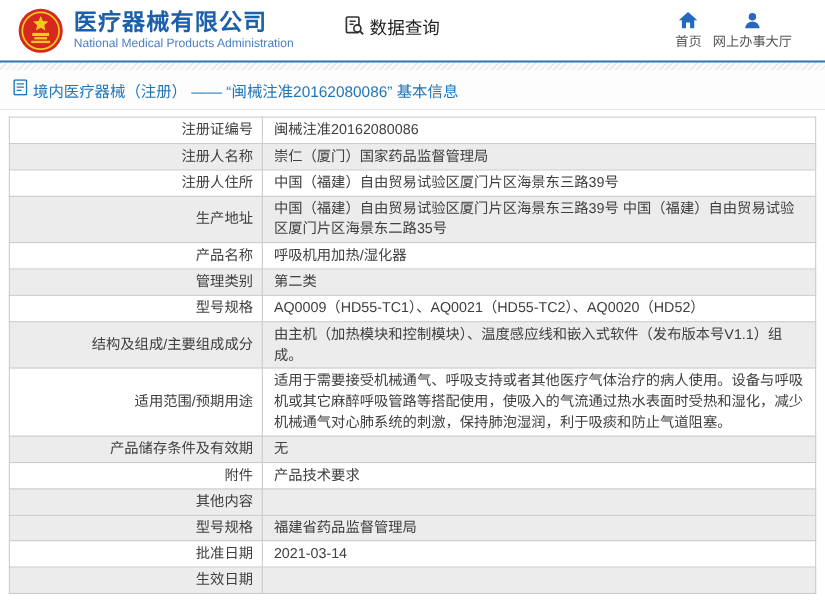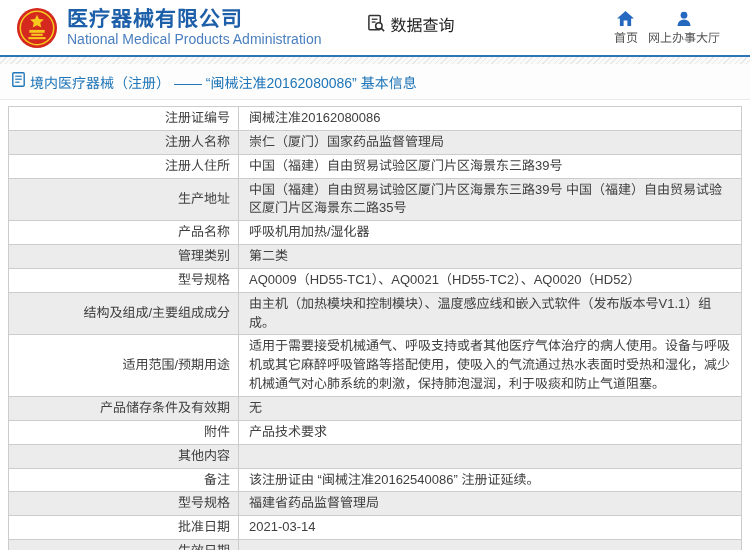--- a/index.html
+++ b/index.html
@@ -15,21 +15,21 @@
   *{margin:0;padding:0;box-sizing:border-box;}
   html,body{width:750px;height:550px;overflow:hidden;background:#fff;
     font-family:"Liberation Sans","DejaVu Sans",sans-serif;color:var(--text-dark);}
 
   
   .header{height:57px;display:flex;align-items:center;padding:0 14px 0 16px;
     border-bottom:2px solid var(--accent-blue);background:#fff;}
   .emblem{width:42px;height:42px;flex:0 0 auto;}
   .org{margin-left:9px;line-height:1.1;}
   .org-cn{font-size:21px;font-weight:bold;color:var(--brand-blue);letter-spacing:1px;}
-  .org-en{font-size:14px;color:#4a7fbf;margin-top:2px;}
+  .org-en{font-size:11px;color:#4a7fbf;margin-top:2px;}
   .data-query{display:flex;align-items:center;margin-left:46px;margin-top:-8px;
     font-size:16px;color:#222;cursor:pointer;}
   .data-query svg{margin-right:4px;}
   .header-spacer{flex:1;}
   .nav{display:flex;gap:10px;margin-right:16px;}
   .nav-item{display:flex;flex-direction:column;align-items:center;gap:2px;
     font-size:12px;color:#555;cursor:pointer;}
 
   
   .hatch-strip{height:7px;
@@ -151,24 +151,20 @@
         <td class="value-cell">无</td>
       </tr>
       <tr>
         <td class="label-cell">附件</td>
         <td class="value-cell">产品技术要求</td>
       </tr>
       <tr class="alt">
         <td class="label-cell">其他内容</td>
         <td class="value-cell"></td>
       </tr>
-      <tr>
-        <td class="label-cell">备注</td>
-        <td class="value-cell">该注册证由 “闽械注准20162540086” 注册证延续。</td>
-      </tr>
       <tr class="alt">
         <td class="label-cell">型号规格</td>
         <td class="value-cell">福建省药品监督管理局</td>
       </tr>
       <tr>
         <td class="label-cell">批准日期</td>
         <td class="value-cell">2021-03-14</td>
       </tr>
       <tr class="alt">
         <td class="label-cell">生效日期</td>

